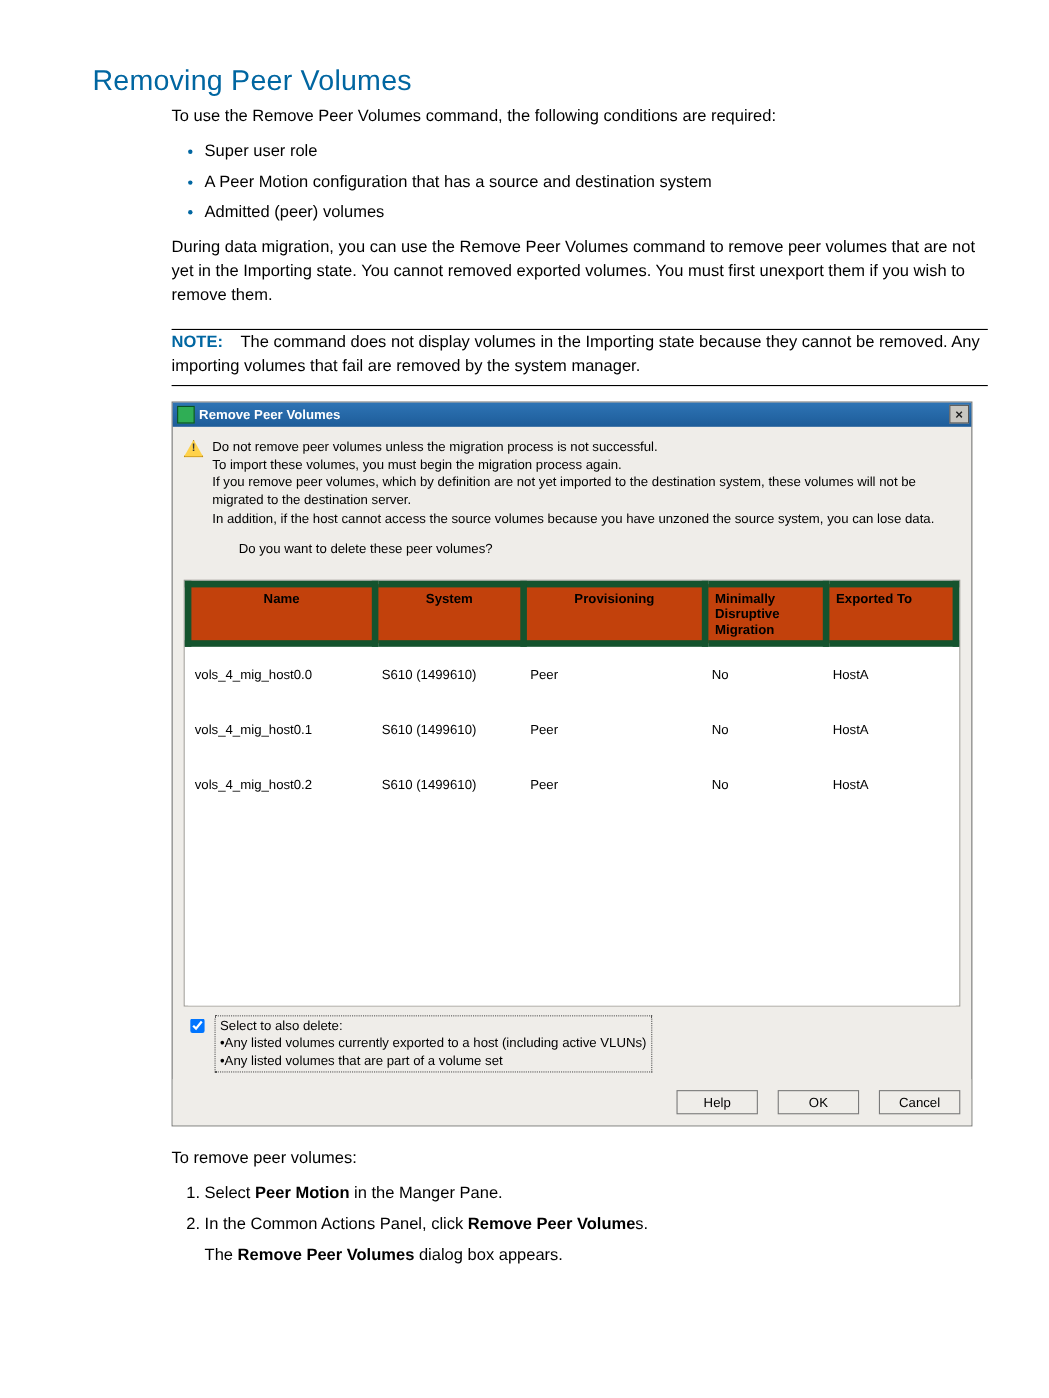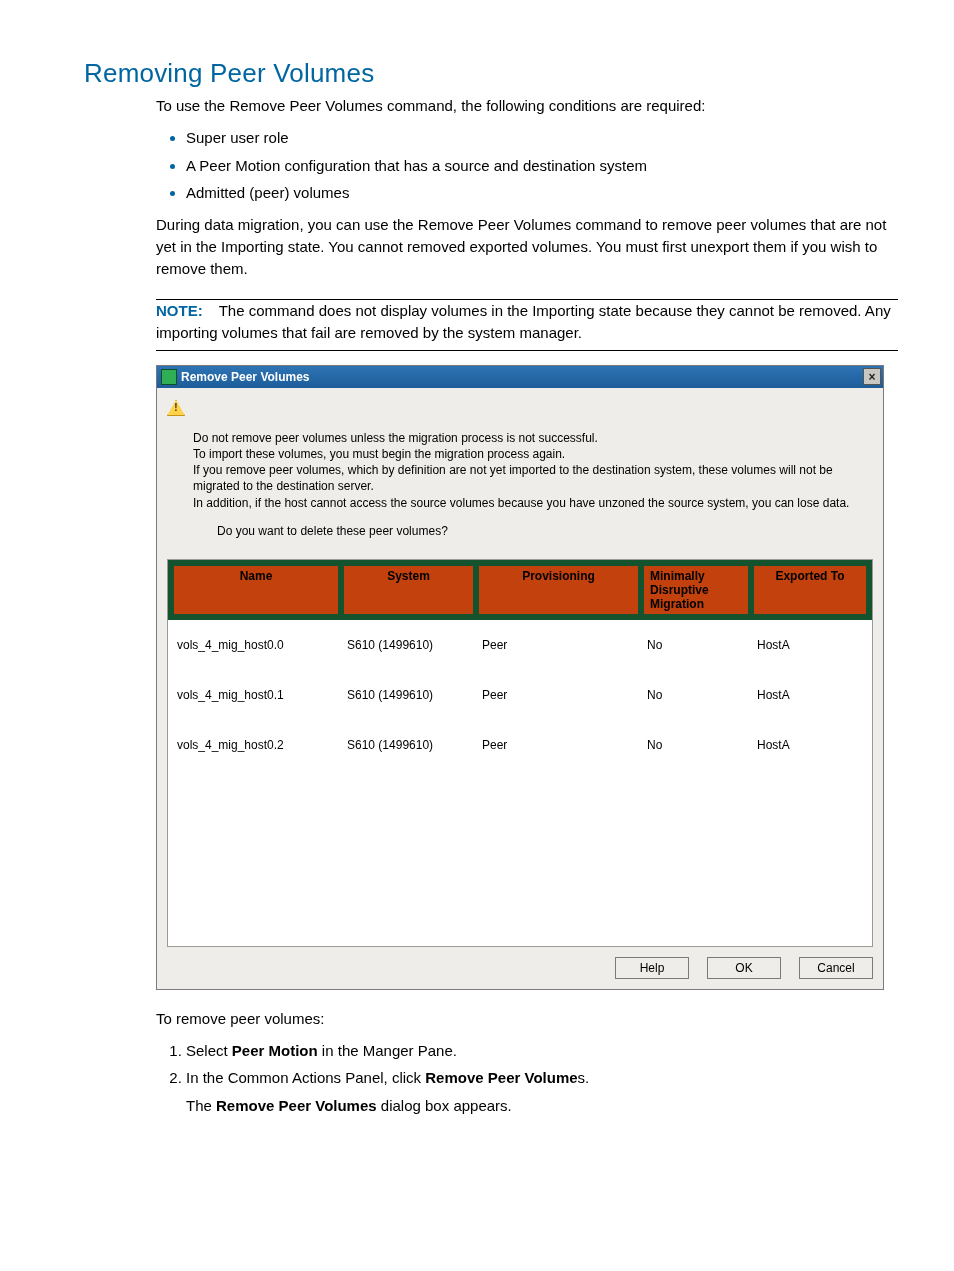--- a/index.html
+++ b/index.html
@@ -78,21 +78,21 @@
   .dialog-body { padding: 10px 10px 0 10px; }
   .warn-row { display:flex; gap:8px; margin-bottom:12px; }
   .warn-icon {
     width:16px;height:14px;
     background: #ffd24a; border:1px solid #b07b00;
     clip-path: polygon(50% 0%, 100% 100%, 0% 100%);
     display:flex;align-items:center;justify-content:center;
     font-size:10px;font-weight:bold;color:#333;
     flex-shrink:0; margin-top:2px;
   }
-  .warn-text { line-height:1.35;margin-top:32px; }
+  .warn-text { line-height:1.35; }
   .question { margin: 12px 0 8px 24px; }
   table.vol {
     width:100%; border-collapse:collapse; background:#fff;
     border-top:1px solid #a0a0a0;
     table-layout:fixed;
   }
   table.vol th {
     background:#c2410c; border:6px solid #14532d;
     font-weight:bold; padding:3px 6px; text-align:left;
     vertical-align:top;
@@ -174,21 +174,21 @@
               <col style="width:165px">
               <col style="width:110px">
               <col>
           </colgroup>
           <thead>
             <tr>
               <th style="text-align:center">Name</th>
               <th style="text-align:center">System</th>
               <th style="text-align:center">Provisioning</th>
               <th>Minimally Disruptive Migration</th>
-              <th style="text-align:center">Exported To</th>
+              <th style="text-align:left">Exported To</th>
             </tr>
           </thead>
           <tbody>
             <tr>
               <td>vols_4_mig_host0.0</td>
               <td>S610 (1499610)</td>
               <td>Peer</td>
               <td>No</td>
               <td>HostA</td>
             </tr>
@@ -206,20 +206,28 @@
               <td>No</td>
               <td>HostA</td>
             </tr>
             <tr class="grid-spacer">
                 <td colspan="5"></td>
               </tr>
           </tbody>
         </table>
       </div>
 
+      <div class="cb-row">
+        <input type="checkbox" checked="" style="">
+        <div class="cb-group">
+          <div>Select to also delete:</div>
+          <div>•<span>Any listed volumes currently exported to a host (including active VLUNs)</span></div>
+          <div>•<span>Any listed volumes that are part of a volume set</span></div>
+        </div>
+      </div>
     </div>
 
     <div class="dialog-buttons">
       <button class="dlg-btn">Help</button>
       <button class="dlg-btn">OK</button>
       <button class="dlg-btn">Cancel</button>
     </div>
   </div>
 
   <div class="body-text">

